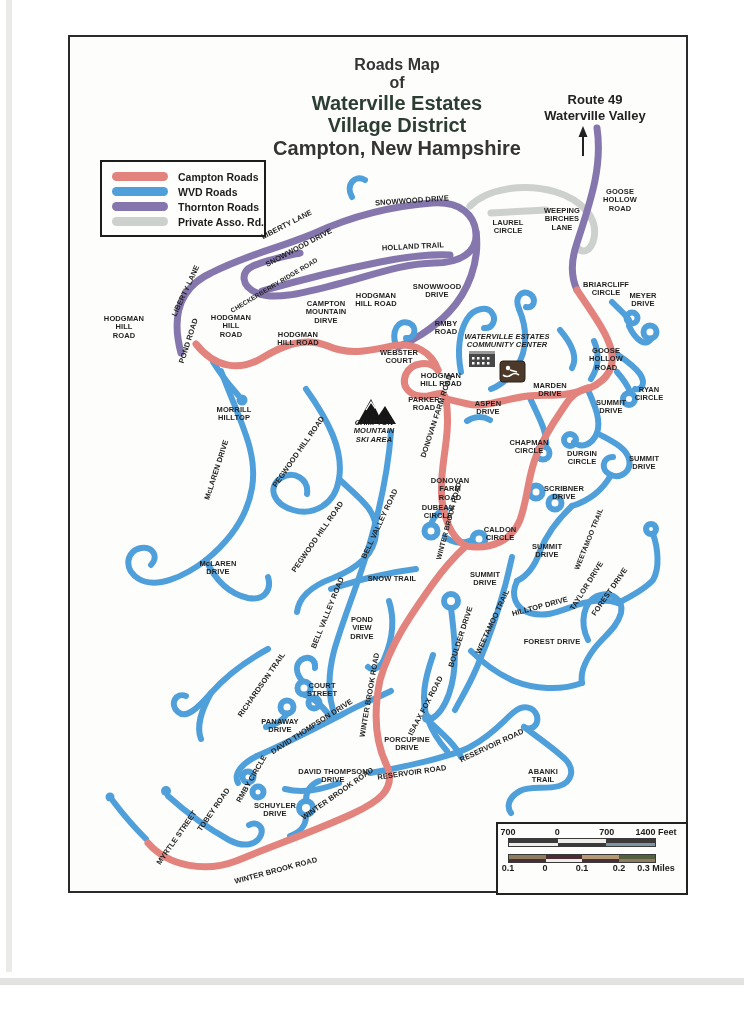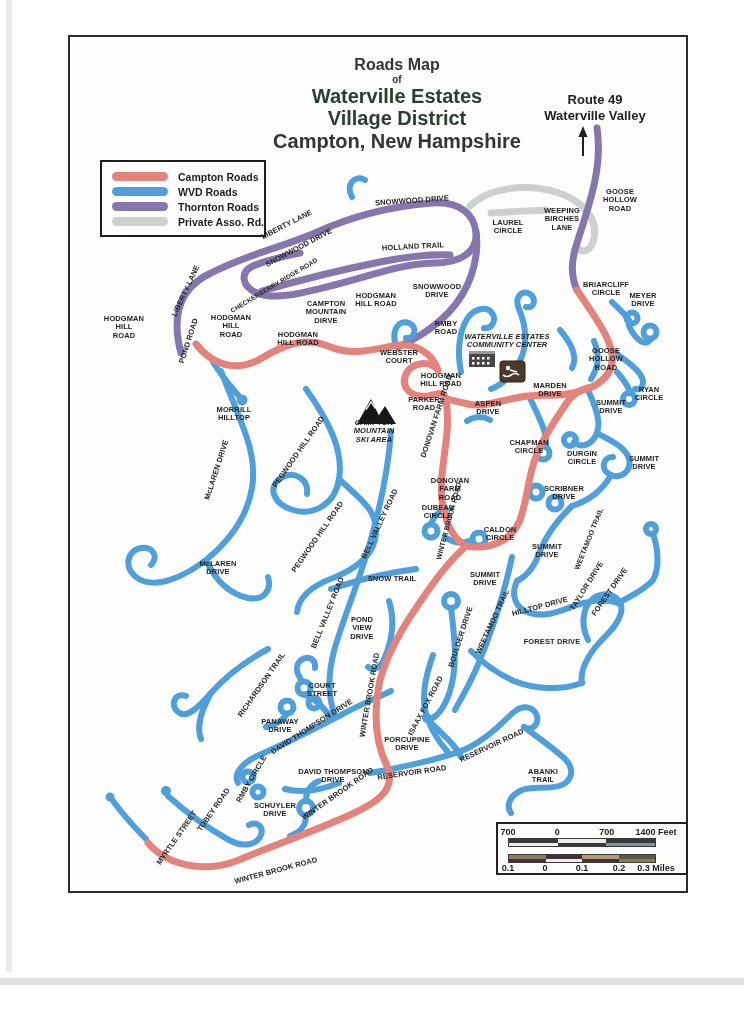--- a/index.html
+++ b/index.html
@@ -8,38 +8,38 @@
   .scan-left{position:absolute;left:6px;top:0;width:6px;height:972px;background:#d9d9d7;opacity:.55;}
   .scan-bottom{position:absolute;left:0;top:978px;width:744px;height:7px;background:#cfcfcd;opacity:.6;}
   .map-frame{position:absolute;left:68px;top:35px;width:620px;height:858px;background:#fdfdfb;
              border:2px solid #2a2a2a;box-sizing:border-box;}
   .roads-svg{position:absolute;left:0;top:0;width:744px;height:1024px;}
   .rd{fill:none;stroke-width:7;stroke-linecap:round;stroke-linejoin:round;}
   .rd-thin{fill:none;stroke-width:6;stroke-linecap:round;}
   
   .title{position:absolute;left:247px;top:56px;width:300px;text-align:center;line-height:1.12;}
   .t-sm{font-size:16px;font-weight:700;color:#343434;}
-  .t-of{font-size:10px;font-weight:700;color:#343434;}
+  .t-of{font-size:16px;font-weight:700;color:#343434;}
   .t-lg{font-size:20px;font-weight:700;color:#2c3e33;}
   .t-lg2{font-size:20px;font-weight:700;color:#363432;}
   
   .route49{position:absolute;left:543px;top:92px;width:104px;text-align:center;
            font-size:13px;font-weight:700;color:#222;line-height:1.25;white-space:pre;}
   
   .legend{position:absolute;left:100px;top:160px;width:166px;background:#fefefc;
           border:2px solid #1d1d1d;box-sizing:border-box;padding:7px 8px 6px 10px;}
   .legend-row{display:flex;align-items:center;height:15px;}
   .legend-swatch{width:56px;height:9px;border-radius:5px;flex:0 0 auto;}
   .legend-label{margin-left:10px;font-size:10.5px;font-weight:700;color:#1c1c1c;white-space:nowrap;}
   
   .road-label{position:absolute;font-size:7.5px;font-weight:700;color:#1f1f1f;line-height:1.1;
               text-align:center;white-space:pre;letter-spacing:.1px;transform-origin:center;}
   .road-label.it{font-style:italic;}
   
-  .scalebar{position:absolute;left:496px;top:822px;width:192px;height:53px;background:#fdfdfb;
+  .scalebar{position:absolute;left:496px;top:822px;width:192px;height:73px;background:#fdfdfb;
             border:2px solid #222;box-sizing:border-box;padding:3px 30px 2px 10px;}
   .sb-ticks{position:relative;height:11px;}
   .sb-ticks span{position:absolute;transform:translateX(-50%);font-size:9px;font-weight:700;
                  color:#1c1c1c;white-space:nowrap;}
   .sb-bar{height:7px;border:1px solid #3a3a3a;display:flex;flex-direction:column;}
   .sb-row{display:flex;flex:1;}
   .sb-row i{flex:1;display:block;}
   .sb-gap{height:7px;}
 </style>
 </head>

